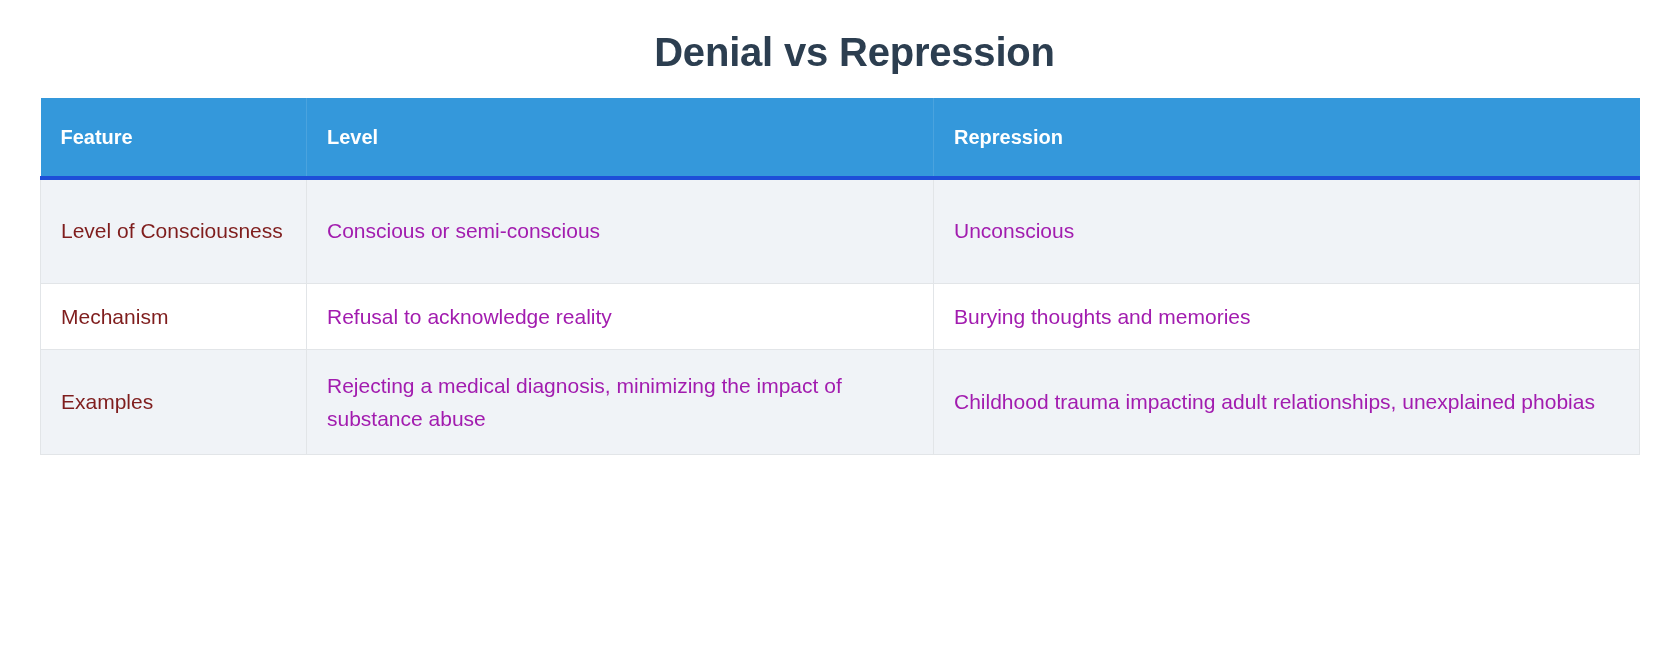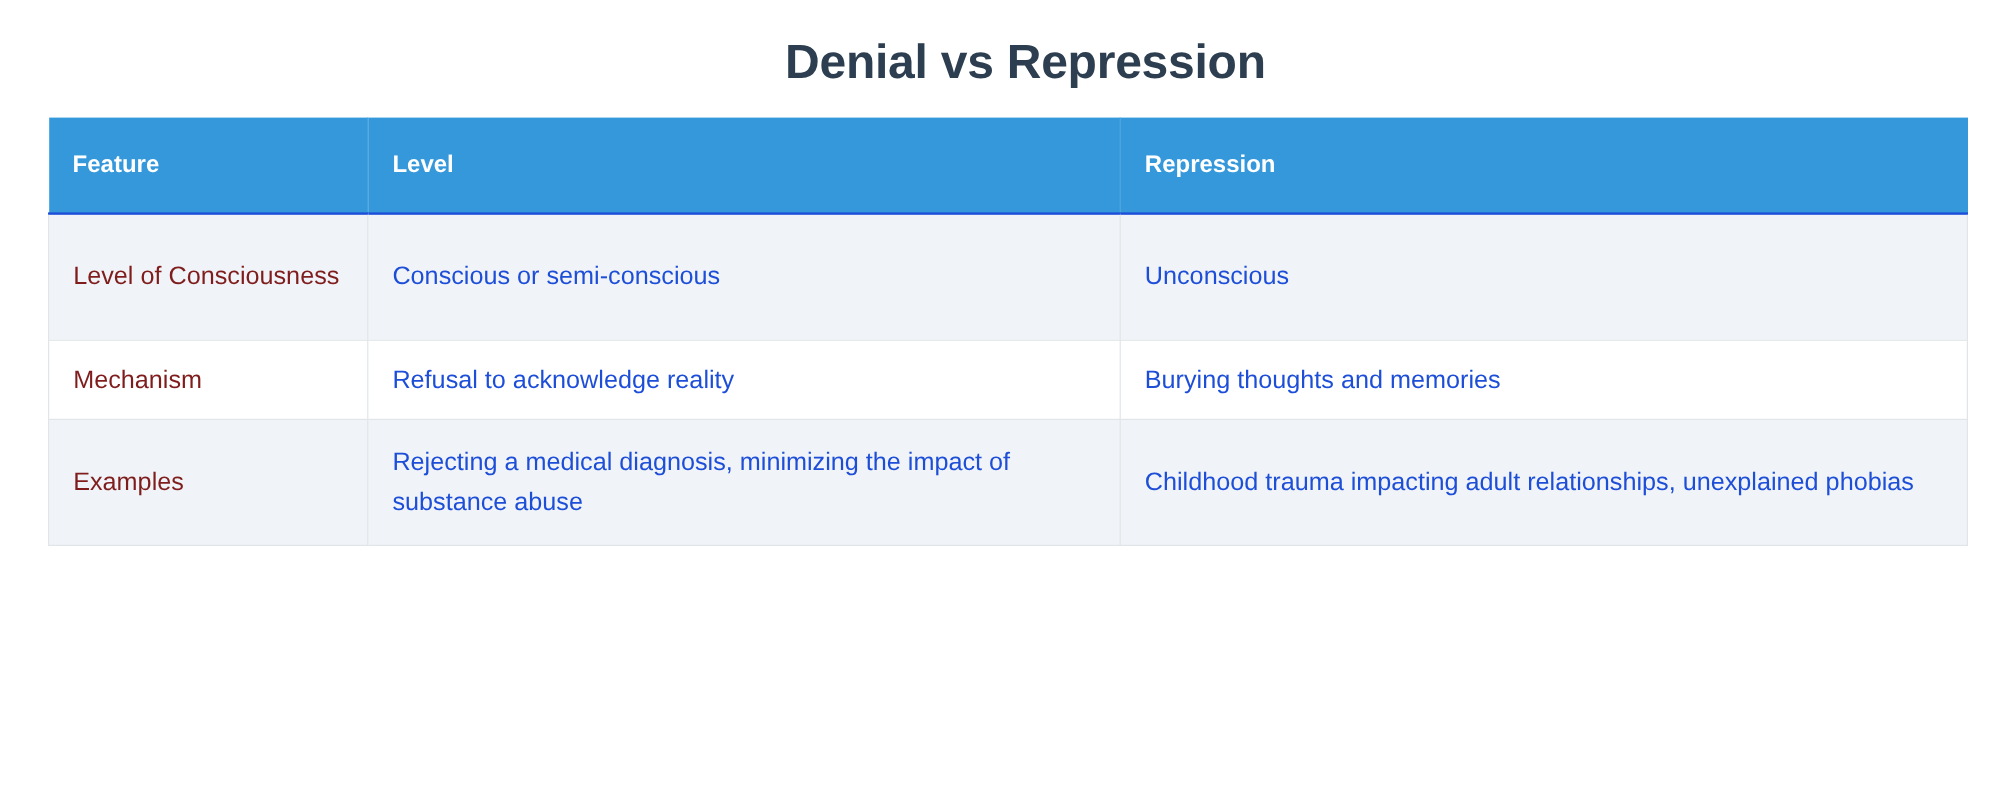--- a/index.html
+++ b/index.html
@@ -51,27 +51,27 @@
     background: #3498db;
     color: #ffffff;
     font-size: 20px;
     font-weight: bold;
     text-align: left;
     padding: 18px 20px;
     height: 80px;
     box-sizing: border-box;
     vertical-align: middle;
     border-right: 1px solid #4aa3de;
-    border-bottom: 2px solid #1d4ed8;
+    border-bottom: 4px solid #1d4ed8;
   }
   thead th:last-child { border-right: none; }
 
   tbody td {
     font-size: 21px;
-    color: #1d4ed8;
+    color: #a21caf;
     padding: 16px 20px;
     vertical-align: middle;
     line-height: 1.6;
     border: 1px solid #e2e5e8;
     box-sizing: border-box;
   }
   tbody tr.row-alt td {
     background: #f0f3f7;
   }
   tbody tr.row-plain td {

